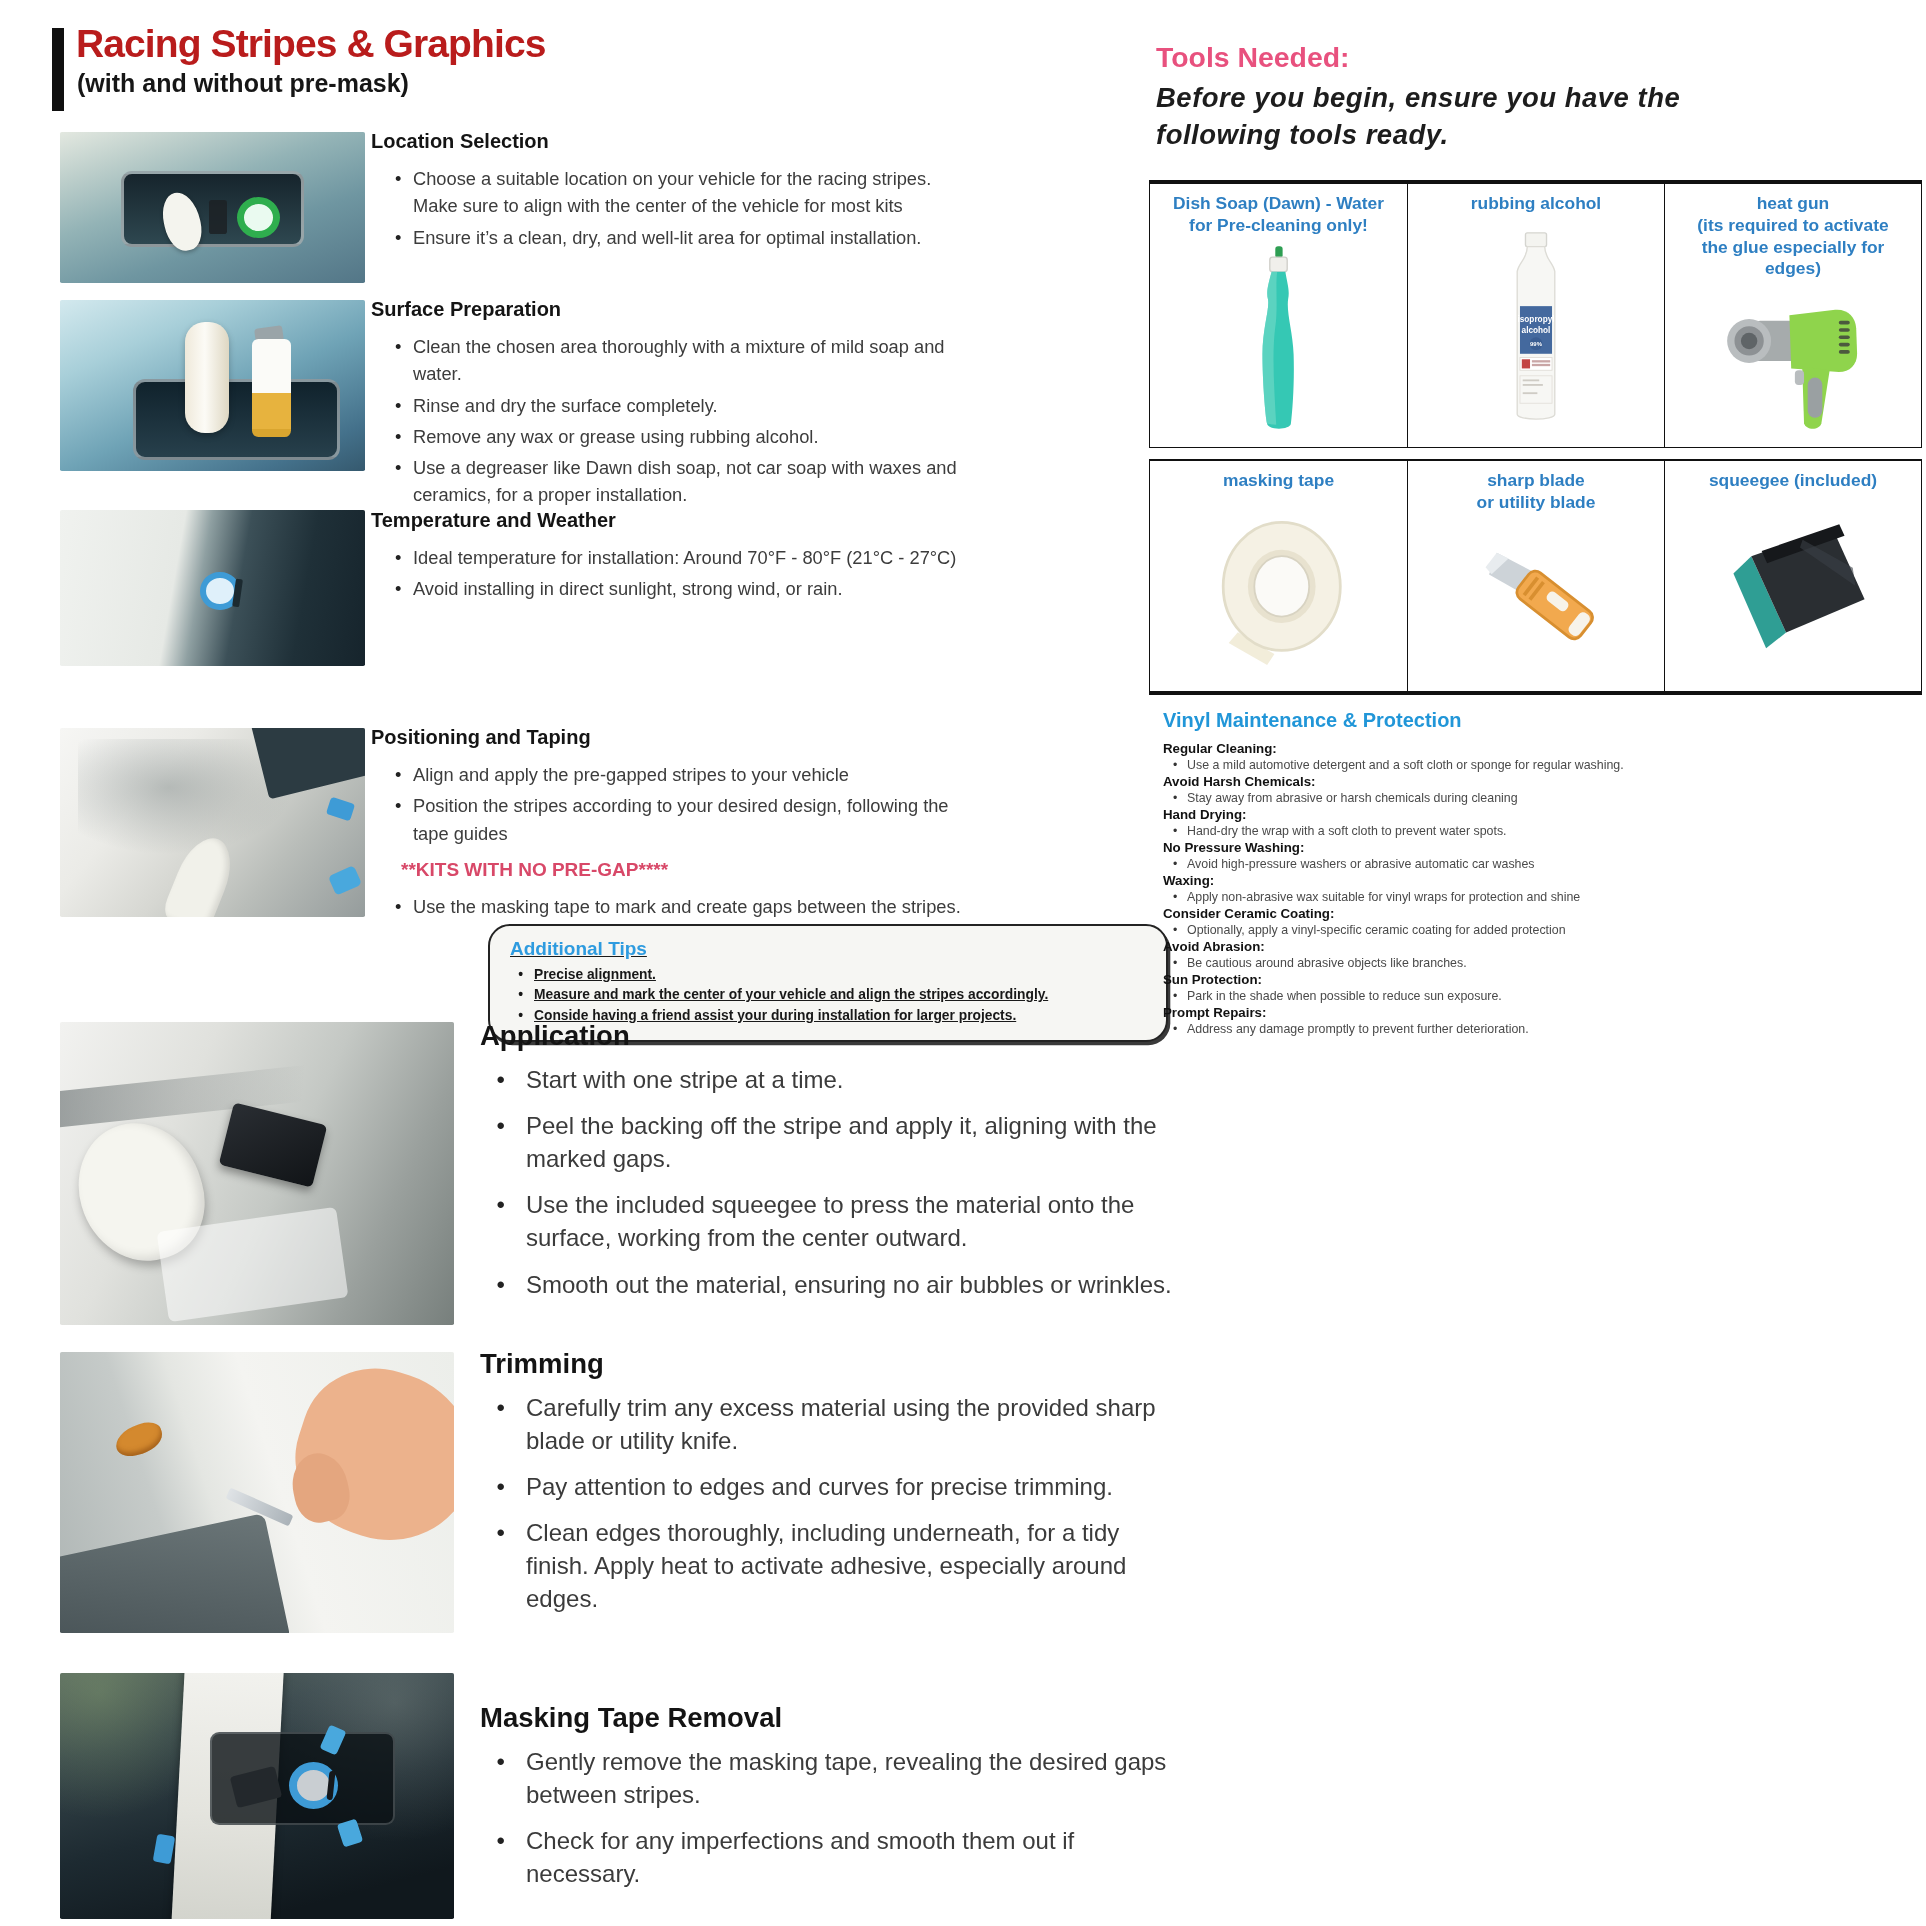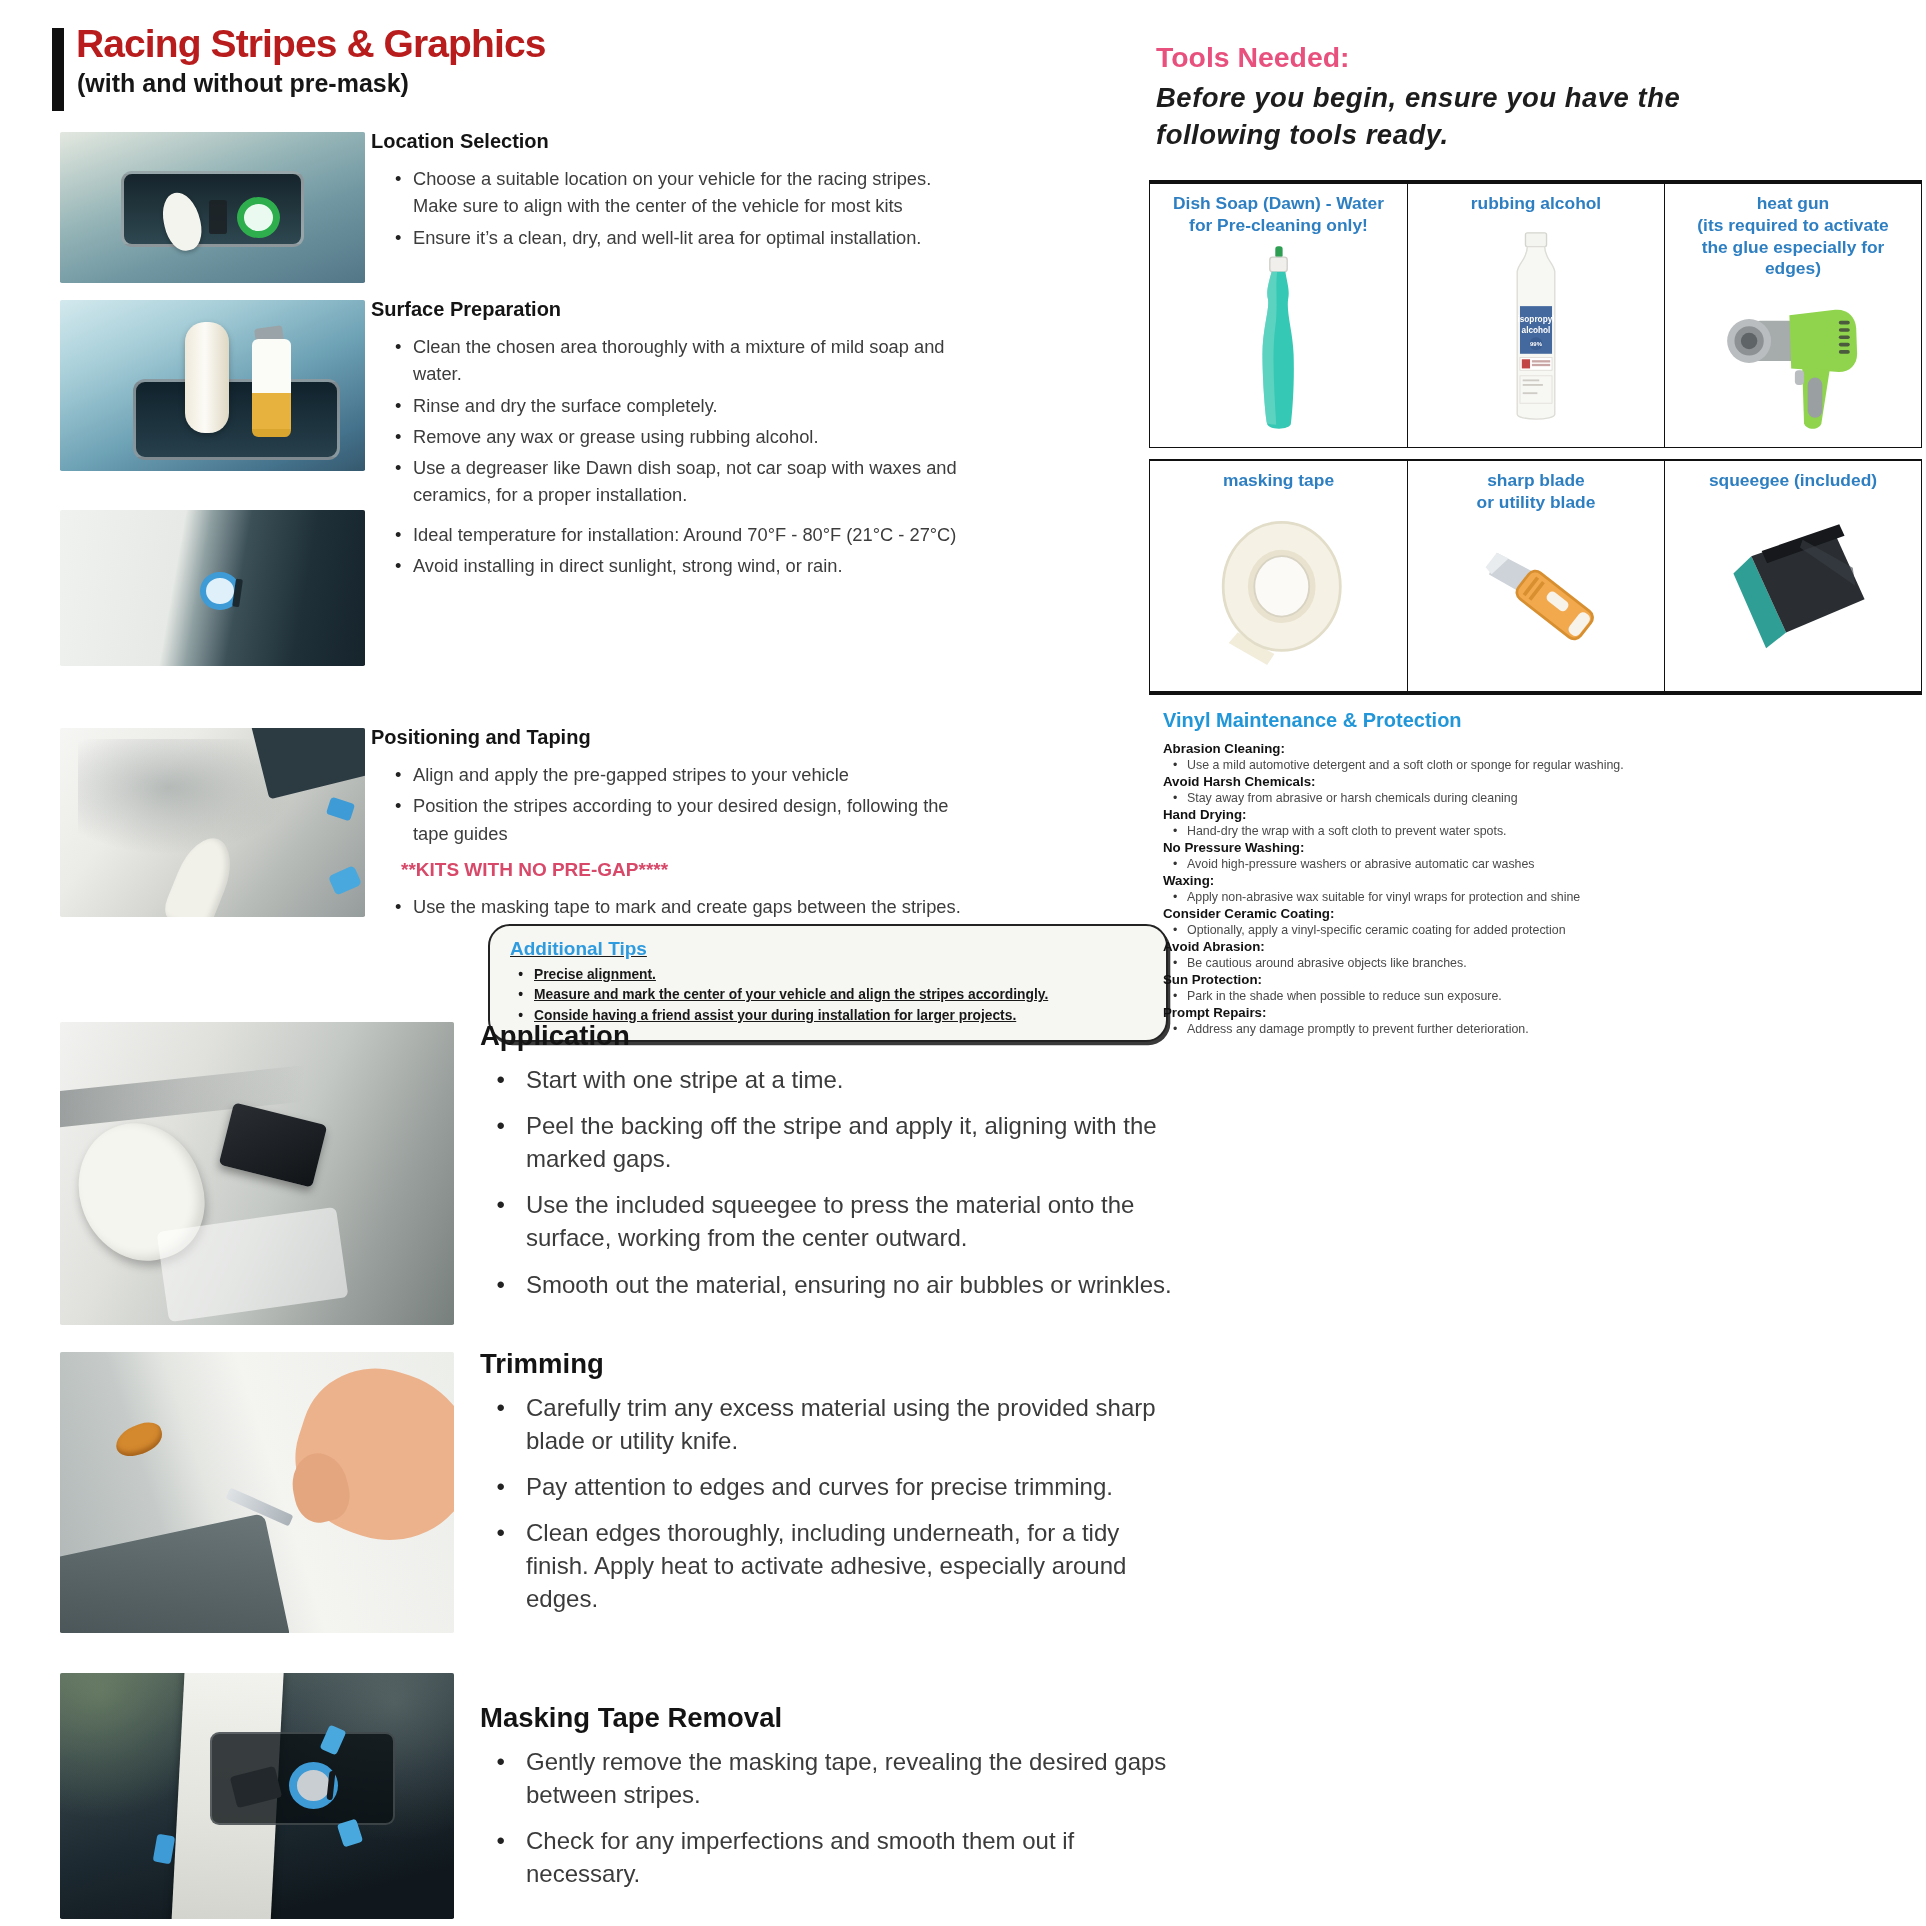--- a/index.html
+++ b/index.html
@@ -177,20 +177,21 @@
       <li>Clean the chosen area thoroughly with a mixture of mild soap and
 water.</li>
       <li>Rinse and dry the surface completely.</li>
       <li>Remove any wax or grease using rubbing alcohol.</li>
       <li>Use a degreaser like Dawn dish soap, not car soap with waxes and
 ceramics, for a proper installation.</li>
     </ul>
   </div>
 
   <div class="step-text" style="left:371px;top:509px;">
+    <h2 class="step-heading">Temperature and Weather</h2>
     <ul class="step-list">
       <li>Ideal temperature for installation: Around 70°F - 80°F (21°C - 27°C)</li>
       <li>Avoid installing in direct sunlight, strong wind, or rain.</li>
     </ul>
   </div>
 
   <div class="step-text" style="left:371px;top:726px;">
     <h2 class="step-heading">Positioning and Taping</h2>
     <ul class="step-list">
       <li>Align and apply the pre-gapped stripes to your vehicle</li>
@@ -317,21 +318,21 @@
             <polygon points="54,28 142,11 146,24 58,42" fill="#16181b"></polygon>
             <polygon points="100,22 150,60 150,80 96,30" fill="#3a4046" opacity=".6"></polygon>
           </g>
         </svg>
       </div>
     </div>
   </div>
 
   <h2 class="maint-heading">Vinyl Maintenance &amp; Protection</h2>
   <div class="maint-body">
-    <div class="maint-label">Abrasion Cleaning:</div>
+    <div class="maint-label">Regular Cleaning:</div>
     <div class="maint-bullet">Use a mild automotive detergent and a soft cloth or sponge for regular washing.</div>
     <div class="maint-label">Avoid Harsh Chemicals:</div>
     <div class="maint-bullet">Stay away from abrasive or harsh chemicals during cleaning</div>
     <div class="maint-label">Hand Drying:</div>
     <div class="maint-bullet">Hand-dry the wrap with a soft cloth to prevent water spots.</div>
     <div class="maint-label">No Pressure Washing:</div>
     <div class="maint-bullet">Avoid high-pressure washers or abrasive automatic car washes</div>
     <div class="maint-label">Waxing:</div>
     <div class="maint-bullet">Apply non-abrasive wax suitable for vinyl wraps for protection and shine</div>
     <div class="maint-label">Consider Ceramic Coating:</div>

